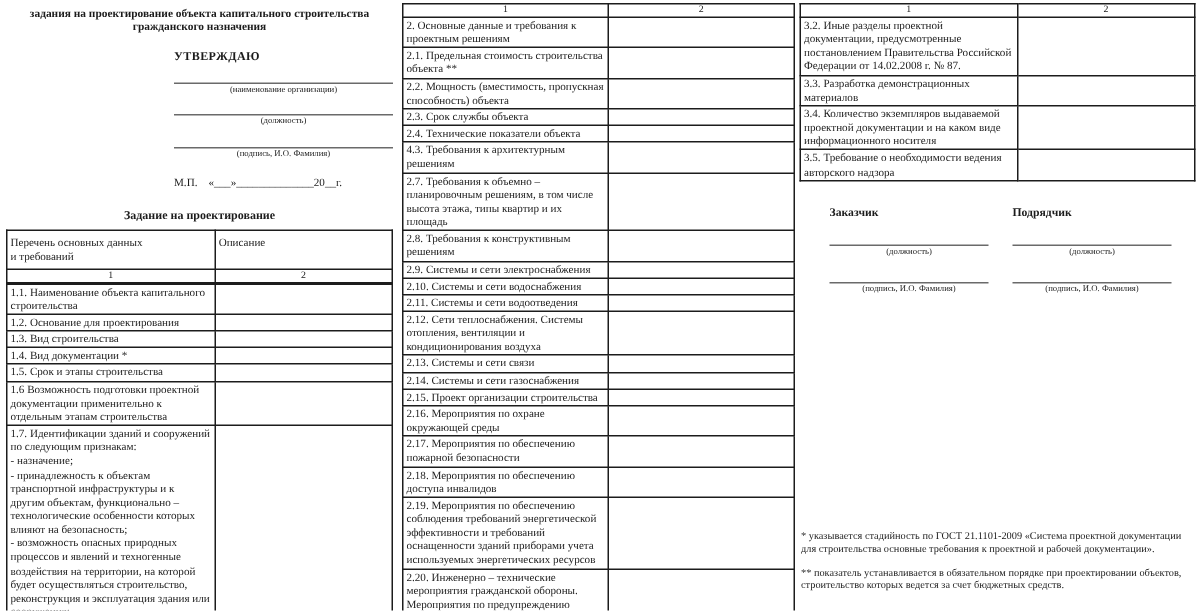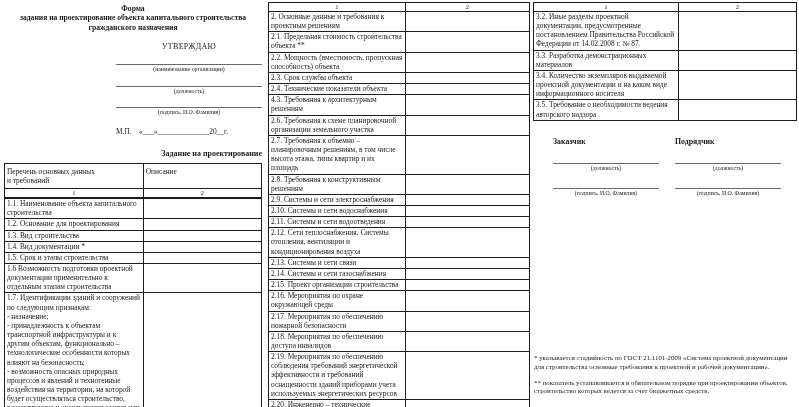--- a/index.html
+++ b/index.html
@@ -10,26 +10,26 @@
   .col{position:absolute;top:2px;}
   #col-left{left:4px;width:258px;}
   #col-mid{left:268px;width:262px;}
   #col-right{left:533px;width:264px;}
 
   
   .doc-title{text-align:center;font-weight:bold;font-size:7.6px;line-height:9.4px;margin-top:2px;}
 
   
   .approve{margin:10px 0 0 112px;width:146px;}
-  .approve-h{font-weight:normal;font-size:8px;text-align:center;letter-spacing:.3px;}
+  .approve-h{font-weight:bold;font-size:8px;text-align:left;letter-spacing:.3px;}
   .uline{border-top:1px solid #6a6a6a;margin-top:13px;padding-top:1px;text-align:center;
          font-size:5.8px;line-height:6.5px;color:#222;}
   .stamp{font-size:7.4px;margin-top:11px;text-align:left;white-space:pre;}
 
-  .section-title{text-align:right;font-weight:bold;font-size:8px;margin:13px 0 5px 0;}
+  .section-title{text-align:center;font-weight:bold;font-size:8px;margin:13px 0 5px 0;}
 
   
   table{border-collapse:collapse;width:100%;table-layout:fixed;}
   td{border:1px solid #1c1c1c;font-size:7.4px;line-height:9.15px;padding:0 2px 1px 2px;
      vertical-align:top;white-space:pre-line;overflow:hidden;}
   .hdr td{font-size:7.4px;padding-top:3px;padding-bottom:3px;}
   .num-row td{text-align:center;font-size:6.6px;line-height:8px;padding:0;}
   .thick td{border-bottom-width:2px;}
   #col-left col.w1{width:54%;} #col-left col.w2{width:46%;}
   #col-mid col.w1{width:52.5%;} #col-mid col.w2{width:47.5%;}
@@ -45,21 +45,20 @@
 
   
   .footnotes{position:absolute;top:352px;left:1px;width:262px;font-size:6.9px;line-height:8.8px;}
   .footnotes p{margin:0 0 7px 0;}
 </style>
 </head>
 <body>
 
 <div class="col" id="col-left">
   <div class="doc-title">
-    <div>Форма</div>
     <div>задания на проектирование объекта капитального строительства</div>
     <div>гражданского назначения</div>
   </div>
 
   <div class="approve">
     <div class="approve-h">УТВЕРЖДАЮ</div>
     <div class="uline">(наименование организации)</div>
     <div class="uline">(должность)</div>
     <div class="uline">(подпись, И.О. Фамилия)</div>
     <div class="stamp">М.П.    «___»______________20__г.</div>
@@ -151,24 +150,20 @@
         <tr>
           <td>2.3. Срок службы объекта</td>
           <td></td>
         </tr>
         <tr>
           <td>2.4. Технические показатели объекта</td>
           <td></td>
         </tr>
         <tr>
           <td>4.3. Требования к архитектурным решениям</td>
-          <td></td>
-        </tr>
-        <tr>
-          <td>2.6. Требования к схеме планировочной организации земельного участка</td>
           <td></td>
         </tr>
         <tr>
           <td>2.7. Требования к объемно – планировочным решениям, в том числе высота этажа, типы квартир и их площадь</td>
           <td></td>
         </tr>
         <tr>
           <td>2.8. Требования к конструктивным решениям</td>
           <td></td>
         </tr>

